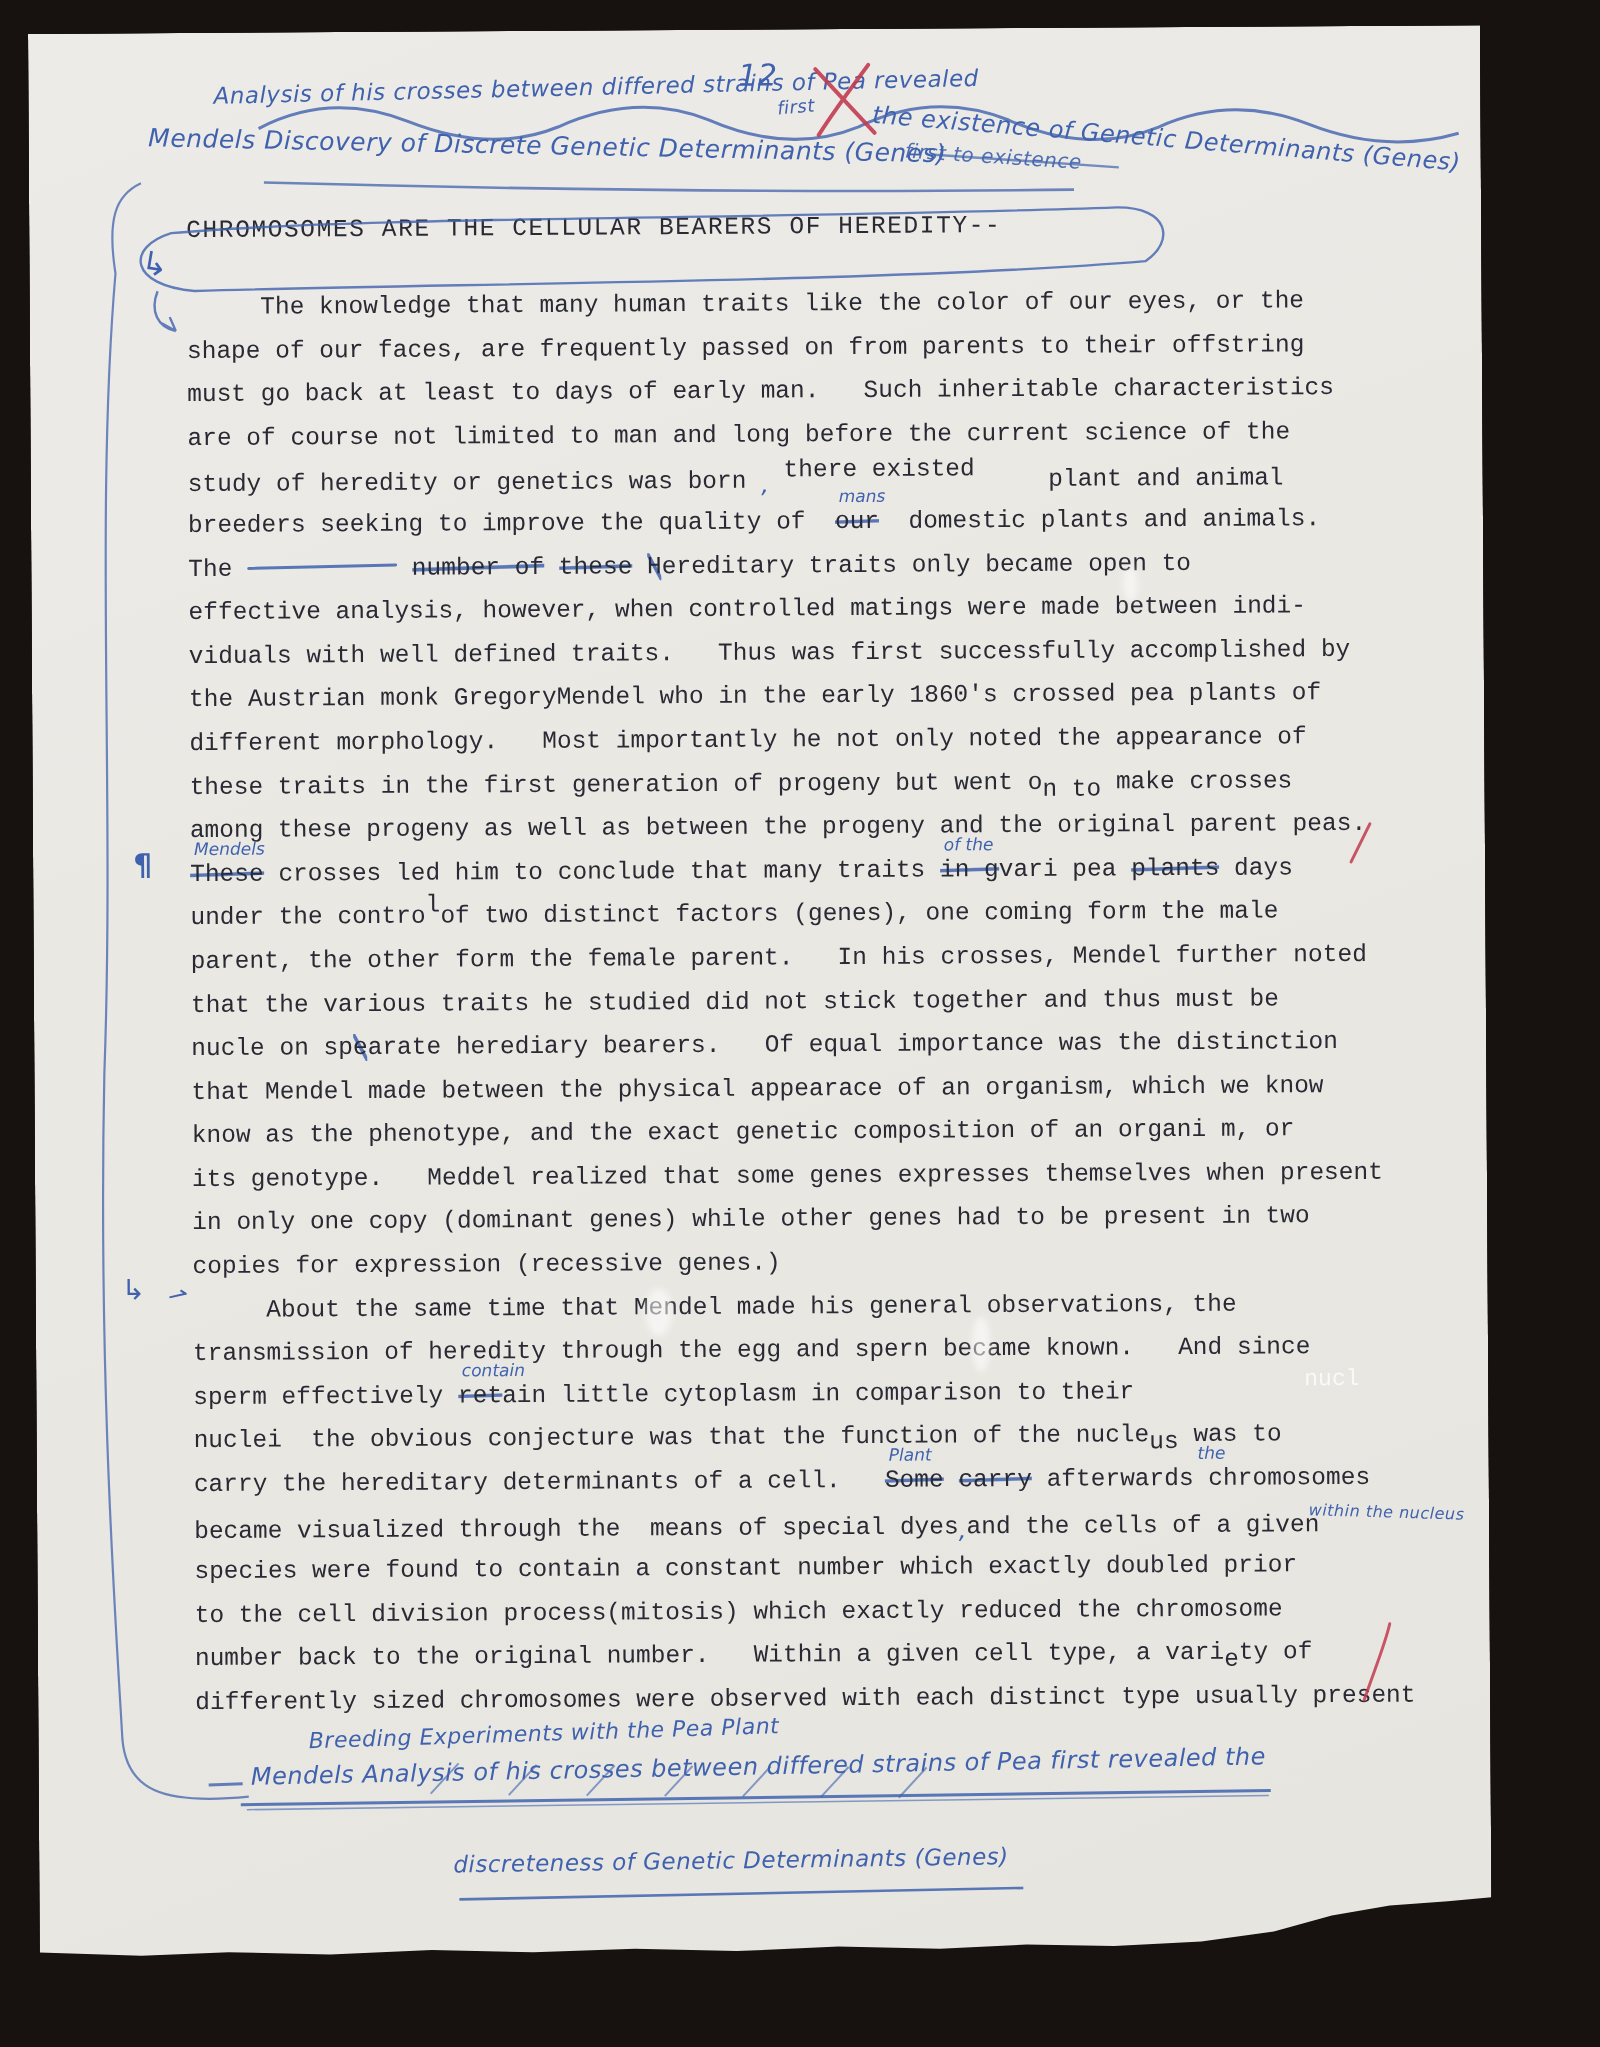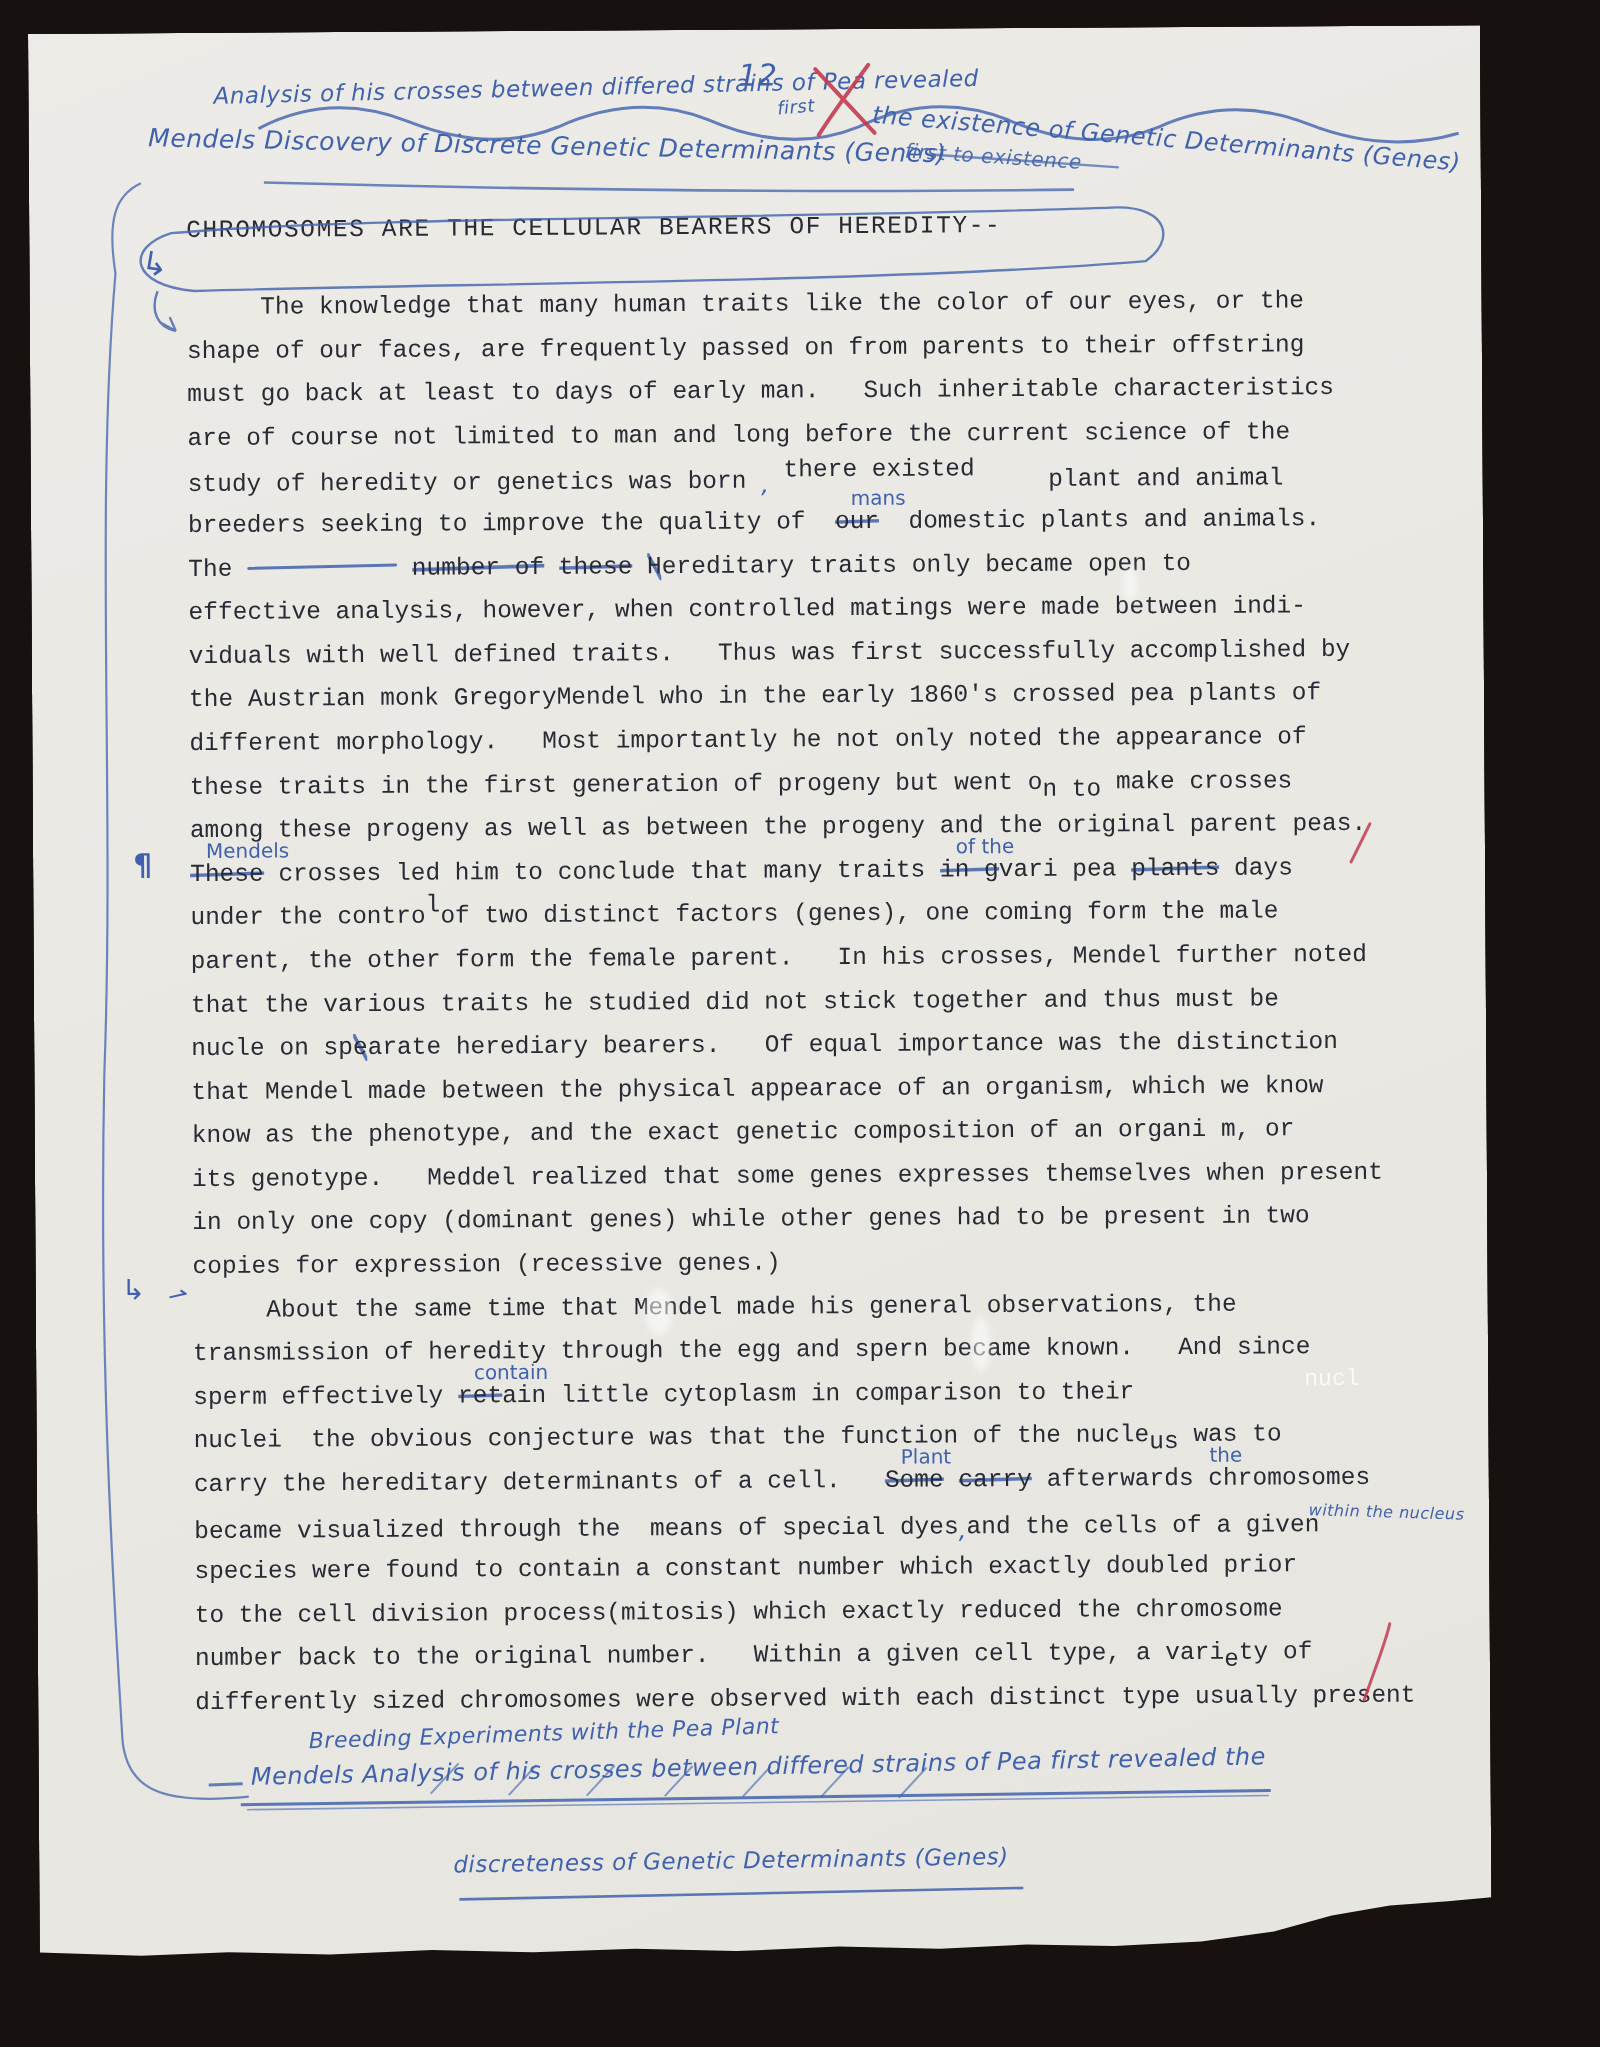--- a/index.html
+++ b/index.html
@@ -28,23 +28,23 @@
   }
   .body-lines{
     position:absolute;left:157px;top:261px;width:1260px;
     font-size:24.5px;color:var(--typed);
   }
   .tline{height:43.6px;white-space:pre;}
   .sup{position:relative;top:-11px;}
   .sub{position:relative;top:7px;}
   .rel{position:relative;}
   .above{
-    position:absolute;left:16px;top:-22px;
-    font-family:"DejaVu Sans",sans-serif;
-    font-size:20px;color:var(--blue);white-space:nowrap;letter-spacing:0;
+    position:absolute;left:4px;top:-22px;
+    font-family:"DejaVu Sans",sans-serif;font-style:italic;
+    font-size:17px;color:var(--blue);white-space:nowrap;letter-spacing:0;
   }
   .strike{
     background:linear-gradient(178.5deg,transparent 42%,var(--blue-soft) 46%,var(--blue-soft) 54%,transparent 58%);
   }
   .slash{
     background:linear-gradient(62deg,transparent 42%,var(--blue-soft) 46%,var(--blue-soft) 56%,transparent 60%);
   }
   .hwmark{
     font-family:"DejaVu Sans",sans-serif;font-style:italic;
     color:var(--blue);position:relative;top:5px;

